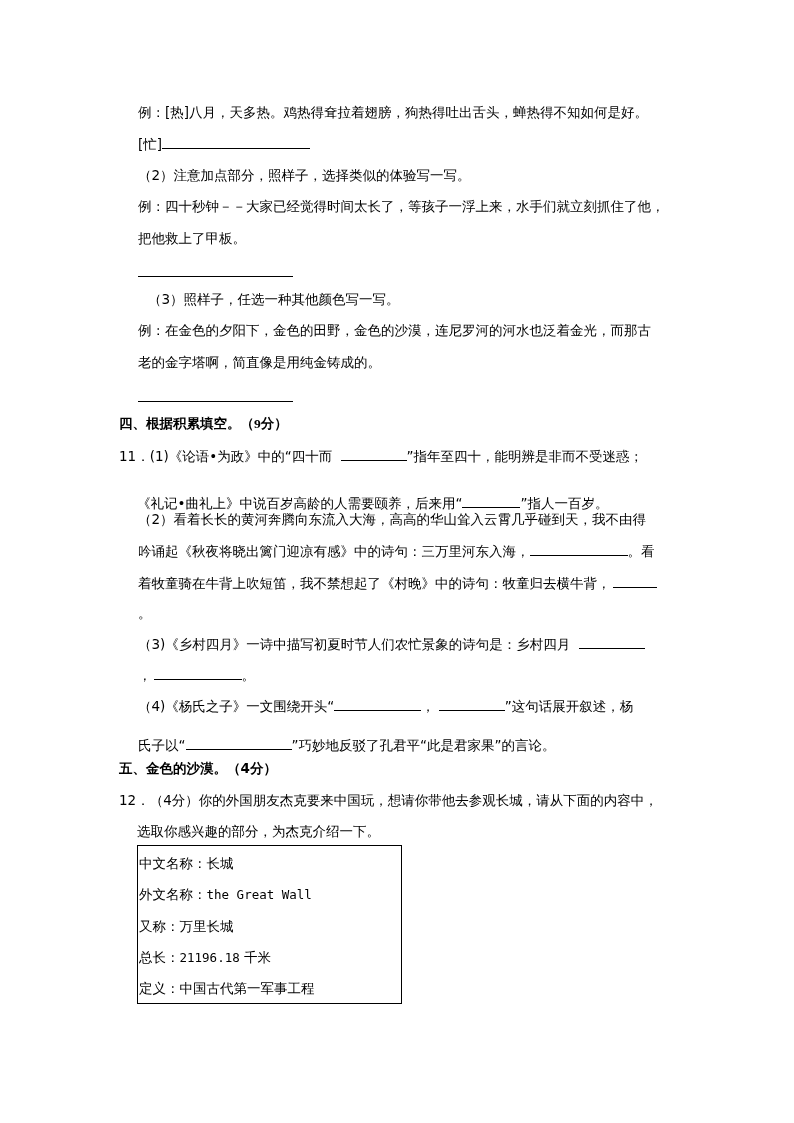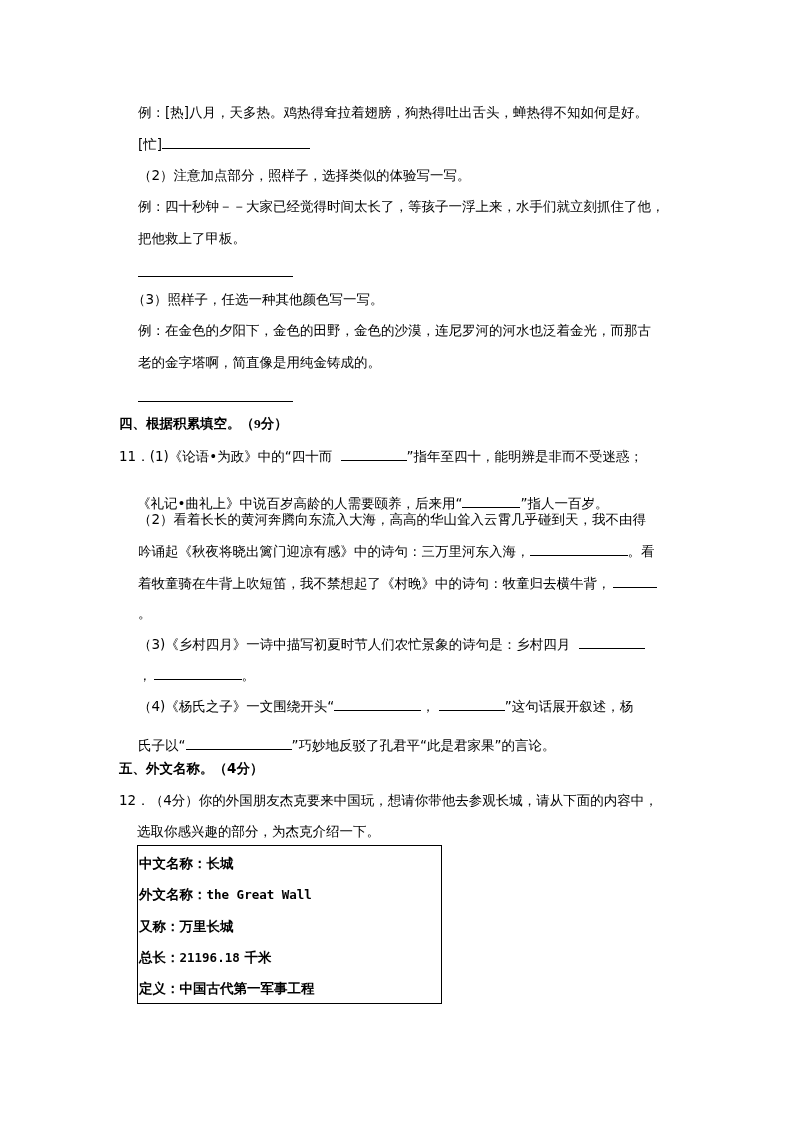--- a/index.html
+++ b/index.html
@@ -9,38 +9,38 @@
       color: #000; font-size: 13.5px;
     }
     .line { position: absolute; white-space: nowrap; line-height: 20px; }
     .bold { font-weight: bold; }
     .blank {
       display: inline-block; border-bottom: 1px solid #000;
       height: 14px; vertical-align: baseline;
     }
     .hr-blank { position: absolute; border-bottom: 1px solid #000; height: 0; }
     .info-box {
-      position: absolute; left: 137px; top: 845px; width: 305px; height: 159px;
-      border: 1px solid #000; box-sizing: border-box; font-weight: bold;
+      position: absolute; left: 137px; top: 845px; width: 265px; height: 159px;
+      border: 1px solid #000; box-sizing: border-box;
     }
     .info-box .row { position: absolute; left: 1px; white-space: nowrap; line-height: 20px; }
     .mono { font-family: "DejaVu Sans Mono", "Liberation Mono", monospace; font-size: 12.5px; }
   </style>
 </head>
 <body>
 
 <div class="line" style="left:138px;top:102px;">例：[热]八月，天多热。鸡热得耷拉着翅膀，狗热得吐出舌头，蝉热得不知如何是好。</div>
 <div class="line" style="left:138px;top:134px;">
   <span>[忙]</span><span class="blank" style="width:148px;"></span>
 </div>
 <div class="line" style="left:138px;top:165px;">（2）注意加点部分，照样子，选择类似的体验写一写。</div>
 <div class="line" style="left:138px;top:196px;">例：四十秒钟－－大家已经觉得时间太长了，等孩子一浮上来，水手们就立刻抓住了他，</div>
 <div class="line" style="left:138px;top:228px;">把他救上了甲板。</div>
 <div class="hr-blank" style="left:138px;top:276px;width:155px;"></div>
-<div class="line" style="left:132px;top:289px;">（3）照样子，任选一种其他颜色写一写。</div>
+<div class="line" style="left:148px;top:289px;">（3）照样子，任选一种其他颜色写一写。</div>
 <div class="line" style="left:138px;top:320px;">例：在金色的夕阳下，金色的田野，金色的沙漠，连尼罗河的河水也泛着金光，而那古</div>
 <div class="line" style="left:138px;top:352px;">老的金字塔啊，简直像是用纯金铸成的。</div>
 <div class="hr-blank" style="left:138px;top:401px;width:155px;"></div>
 
 <div class="line bold" style="left:119px;top:414px;font-family:Liberation Serif, serif;">四、根据积累填空。（9分）</div>
 
 <div class="line" style="left:119px;top:446px;">
   <span>11．(1)《论语•为政》中的“四十而</span>
   <span class="blank" style="width:66px;margin-left:4px;"></span><span>”指年至四十，能明辨是非而不受迷惑；</span>
 </div>
@@ -65,21 +65,21 @@
   <span>，</span><span class="blank" style="width:88px;margin-left:2px;"></span><span>。</span>
 </div>
 
 <div class="line" style="left:138px;top:696px;">
   <span>（4)《杨氏之子》一文围绕开头“</span><span class="blank" style="width:87px;"></span><span>，</span><span class="blank" style="width:66px;margin-left:4px;"></span><span>”这句话展开叙述，杨</span>
 </div>
 <div class="line" style="left:138px;top:727px;margin-top:8px;">
   <span>氏子以“</span><span class="blank" style="width:106px;"></span><span>”巧妙地反驳了孔君平“此是君家果”的言论。</span>
 </div>
 
-<div class="line bold" style="left:119px;top:758px;">五、外文名称。（4分）</div>
+<div class="line bold" style="left:119px;top:758px;">五、金色的沙漠。（4分）</div>
 <div class="line" style="left:119px;top:790px;">12．（4分）你的外国朋友杰克要来中国玩，想请你带他去参观长城，请从下面的内容中，</div>
 <div class="line" style="left:137px;top:821px;">选取你感兴趣的部分，为杰克介绍一下。</div>
 
 <div class="info-box">
   <div class="row" style="top:7px;">
     <span>中文名称：</span><span>长城</span>
   </div>
   <div class="row" style="top:38px;">
     <span>外文名称：</span><span class="mono">the Great Wall</span>
   </div>

